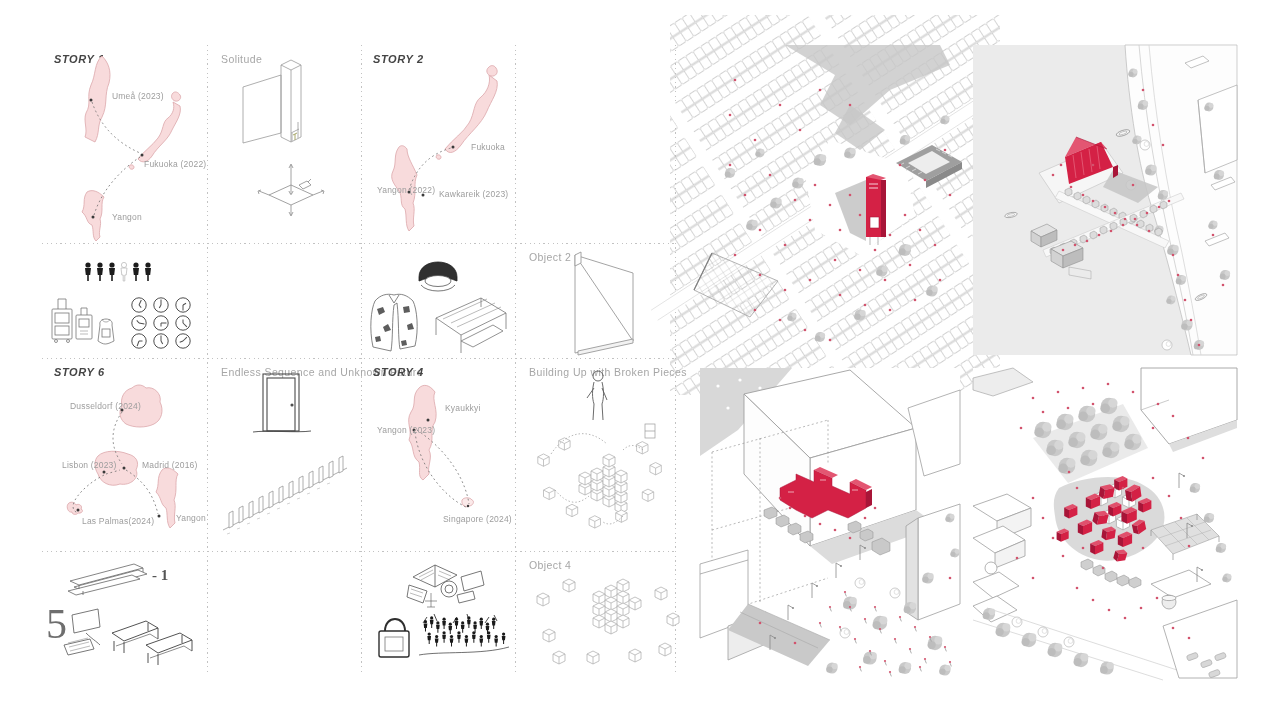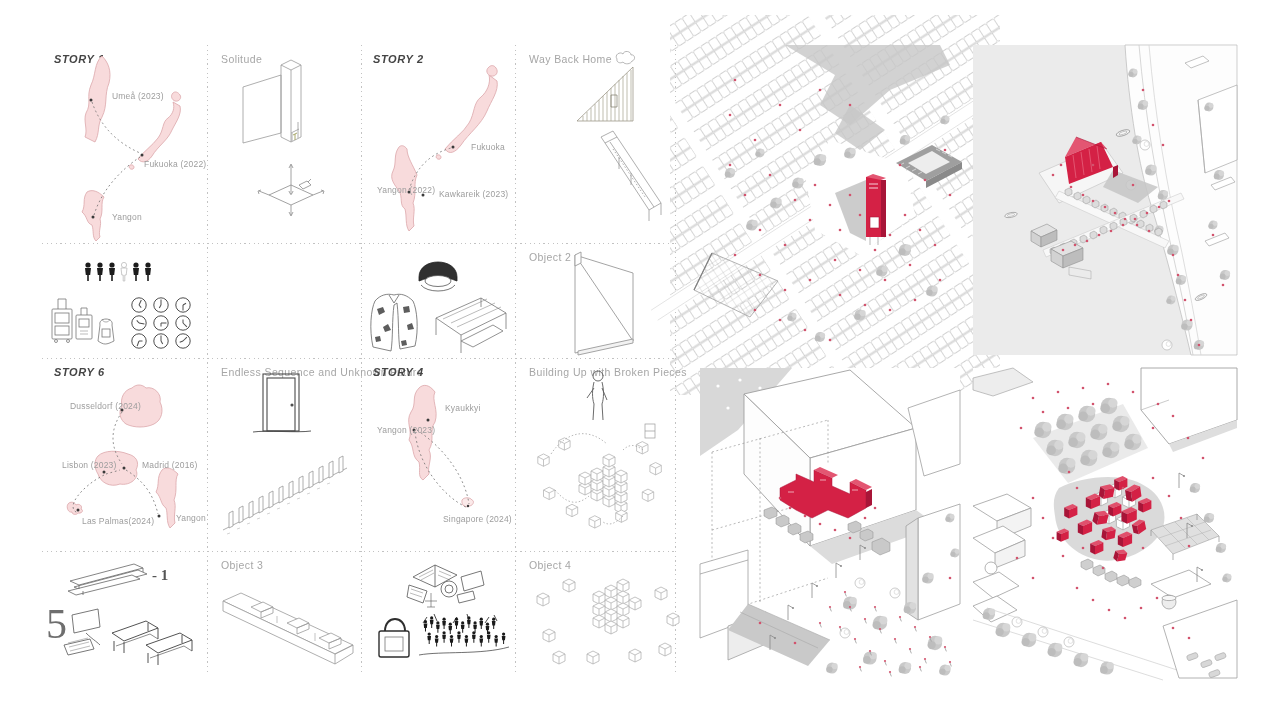--- a/index.html
+++ b/index.html
@@ -146,37 +146,20 @@
           <circle cx="92" cy="102" r="1.5"></circle>
           <circle cx="48" cy="147" r="1.5"></circle>
           <circle cx="62" cy="150" r="1.5"></circle>
         </g>
     </svg>
     <span class="map-label" style="left:98px;top:97px">Fukuoka</span>
     <span class="map-label" style="left:4px;top:140px">Yangon (2022)</span>
     <span class="map-label" style="left:66px;top:144px">Kawkareik (2023)</span>
   </div>
 
-  <div class="panel" style="left:515px;top:45px;width:160px;height:198px">
-    <span class="concept-title">Way Back Home</span>
-    <svg width="160" height="198" viewBox="0 0 160 198">
-      <g stroke="#a5a08e" stroke-width="0.7" fill="none">
-        <path d="M62,76 L118,22 L118,76 Z" stroke="#8f8a78"></path>
-        <path d="M68,76 L68,71 M72,76 L72,67 M76,76 L76,63 M80,76 L80,59 M84,76 L84,55 M88,76 L88,51 M92,76 L92,47 M96,76 L96,43 M100,76 L100,39 M104,76 L104,35 M108,76 L108,31 M112,76 L112,28 M116,76 L116,25"></path>
-        <path d="M96,50 h6 v12 h-6 Z" stroke="#7d7868"></path>
-      </g>
-      <path d="M102,14 c-3,-4 3,-8 6,-5 c1,-4 8,-3 8,1 c4,-1 5,5 1,6 c-1,3 -7,4 -9,1 c-3,2 -7,0 -6,-3 Z" fill="none" stroke="#9a9a9a" stroke-width="0.7"></path>
-      <g fill="none" stroke="#9a9a9a" stroke-width="0.8">
-        <path d="M90,98 L102,92 L146,158 L134,165 Z"></path>
-        <path d="M95,97 L139,162 M86,92 L98,86 L102,92 M86,92 L90,98"></path>
-        <path d="M134,165 L134,176 M146,158 L146,170 M104,112 L104,124 M116,128 L116,140"></path>
-        <path d="M98,104 L130,152" stroke-dasharray="1.5,2"></path>
-      </g>
-    </svg>
-  </div>
 
   <div class="panel" style="left:42px;top:243px;width:165px;height:115px">
     <svg width="165" height="115" viewBox="0 0 165 115">
       <use href="#fig" x="46" y="30" fill="#1c1c1c"></use>
         <use href="#fig" x="58" y="30" fill="#1c1c1c"></use>
       <use href="#fig" x="70" y="30" fill="#1c1c1c"></use>
         <use href="#fig" x="82" y="30" fill="#fff" stroke="#bdbdbd" stroke-width="0.8"></use>
       <use href="#fig" x="94" y="30" fill="#1c1c1c"></use>
         <use href="#fig" x="106" y="30" fill="#1c1c1c"></use>
       <g fill="#fff" stroke="#777" stroke-width="0.8">
@@ -436,34 +419,20 @@
         <path d="M74,95 L108,83 L116,88" fill="none" stroke-width="0.6"></path>
         <path d="M104,94 L138,82 L150,89 L116,102 Z"></path>
         <path d="M106,102 L106,112 M116,103 L116,114 M150,89 L150,100 M140,84 L140,92"></path>
         <path d="M108,107 L142,95 L150,100" fill="none" stroke-width="0.6"></path>
       </g>
     </svg>
     <span class="anno-minus" style="left:110px;top:16px">- 1</span>
     <span class="anno-five" style="left:4px;top:52px">5</span>
   </div>
 
-  <div class="panel" style="left:207px;top:551px;width:154px;height:121px">
-    <span class="concept-title">Object 3</span>
-    <svg width="154" height="121" viewBox="0 0 154 121">
-      <g fill="#fff" stroke="#9a9a9a" stroke-width="0.8">
-        <path d="M16,50 L34,42 L146,94 L128,103 Z"></path>
-        <path d="M16,50 L16,60 L128,113 L128,103 Z"></path>
-        <path d="M128,103 L146,94 L146,102 L128,113" fill="none"></path>
-        <path d="M44,56 L56,51 L66,56 L54,61 Z M54,61 L66,56 L66,62 L54,67 Z"></path>
-        <path d="M80,72 L92,67 L102,72 L90,77 Z M90,77 L102,72 L102,78 L90,83 Z"></path>
-        <path d="M112,87 L124,82 L134,87 L122,92 Z M122,92 L134,87 L134,93 L122,98 Z"></path>
-        <path d="M70,65 L70,72 M108,82 L108,90" fill="none" stroke-width="0.6"></path>
-      </g>
-    </svg>
-  </div>
 
   <div class="panel" style="left:361px;top:551px;width:154px;height:121px">
     <svg width="154" height="121" viewBox="0 0 154 121">
       <g fill="#fff" stroke="#555" stroke-width="0.8">
         <path d="M52,26 L74,14 L96,24 L74,36 Z"></path>
           <path d="M74,14 L74,36" fill="none"></path>
         <path d="M58,26 L72,19 M60,29 L73,22 M78,20 L90,25 M77,24 L89,29" stroke-width="0.4"></path>
         <circle cx="88" cy="38" r="8"></circle>
           <circle cx="88" cy="38" r="4"></circle>
         <path d="M100,26 L120,20 L123,34 L103,40 Z"></path>

